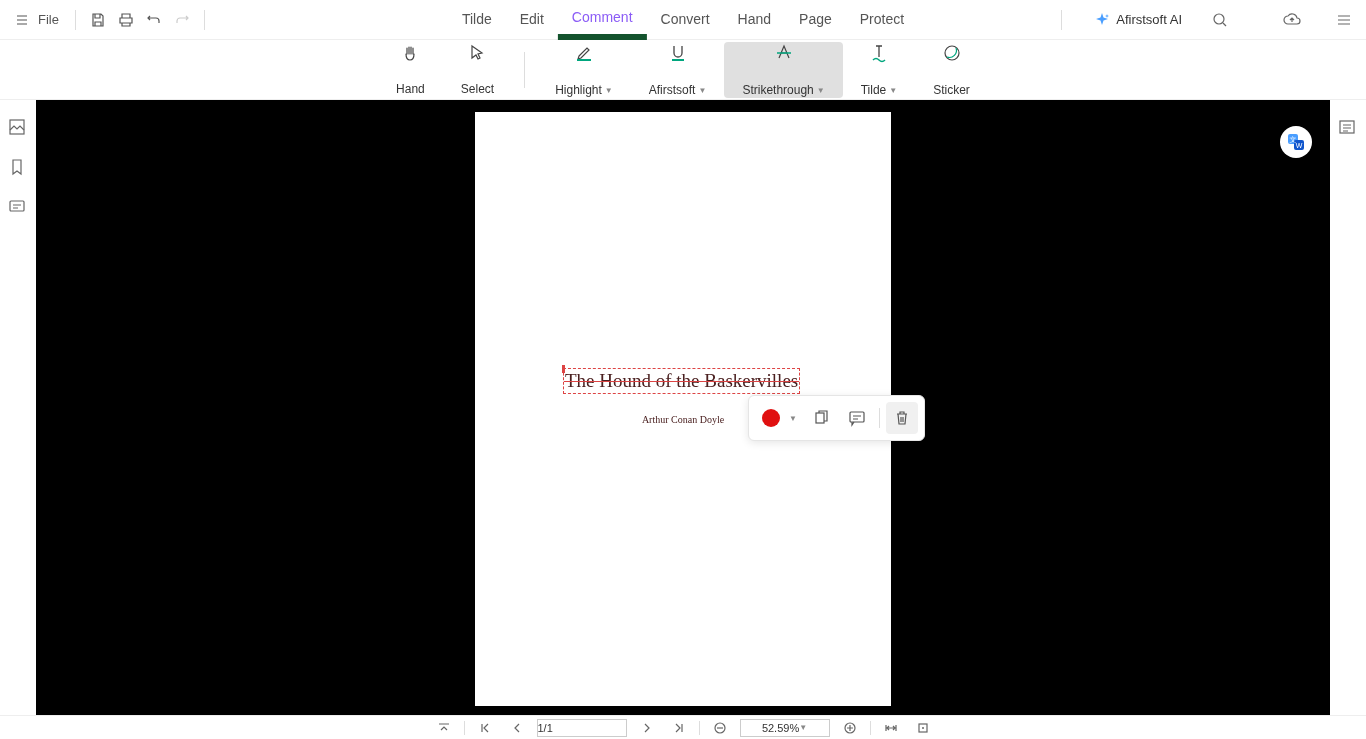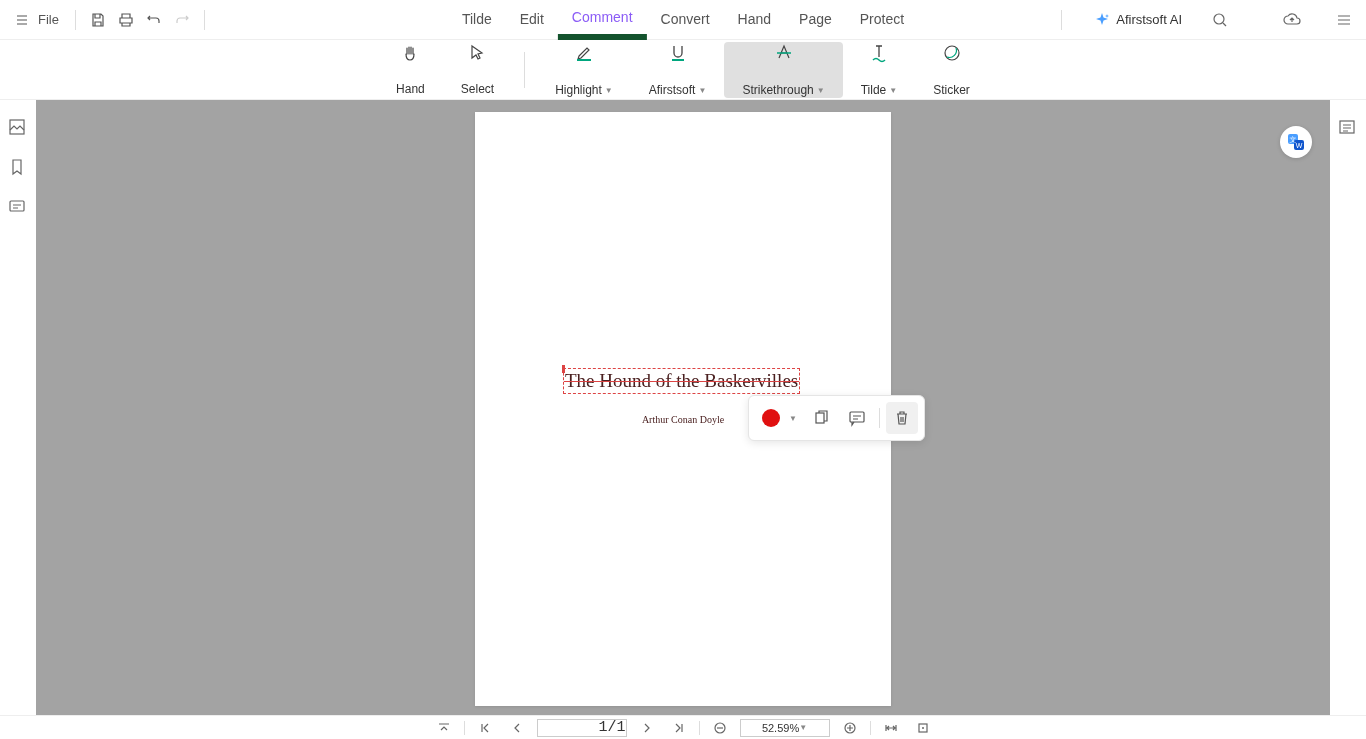--- a/index.html
+++ b/index.html
@@ -28,21 +28,21 @@
 
 
 .left-sidebar { position: absolute; left: 0; top: 100px; width: 36px; display: flex; flex-direction: column; align-items: center; gap: 20px; padding-top: 18px; }
 .left-sidebar .side-icon { width: 20px; height: 20px; color: #666; cursor: pointer; }
 
 
 .right-sidebar { position: absolute; right: 0; top: 100px; width: 36px; display: flex; flex-direction: column; align-items: center; padding-top: 18px; }
 .right-sidebar .side-icon { width: 20px; height: 20px; color: #666; cursor: pointer; }
 
 
-.doc-area { position: absolute; top: 100px; left: 36px; right: 36px; bottom: 24px; background: #a3a3a3; overflow: hidden; display: flex; justify-content: center; padding-top: 12px; }
+.doc-area { position: absolute; top: 100px; left: 36px; right: 36px; bottom: 24px; background: #000000; overflow: hidden; display: flex; justify-content: center; padding-top: 12px; }
 .page { width: 416px; height: 594px; background: #fff; box-shadow: 0 1px 3px rgba(0,0,0,0.1); position: relative; }
 .doc-title-wrap { position: absolute; top: 258px; left: 90px; }
 .doc-title { font-family: Georgia, serif; font-size: 19px; color: #4a2020; position: relative; display: inline-block; }
 .strike-box { position: absolute; top: -2px; left: -2px; right: -2px; bottom: -2px; border: 1px dashed #d44; }
 .strike-line { position: absolute; top: 50%; left: 0; right: 0; height: 1px; background: #d44; }
 .red-handle { position: absolute; left: -2px; top: -4px; width: 3px; height: 8px; background: #d44; }
 .doc-author { position: absolute; top: 302px; left: 0; right: 0; text-align: center; font-family: Georgia, serif; font-size: 10px; color: #4a2020; }
 
 
 .float-toolbar { position: absolute; top: 395px; left: 748px; background: #fff; border: 1px solid #e5e5e5; border-radius: 6px; box-shadow: 0 2px 8px rgba(0,0,0,0.1); display: flex; align-items: center; padding: 6px; gap: 4px; }
@@ -52,21 +52,21 @@
 .float-caret { font-size: 8px; color: #888; margin-left: -2px; margin-right: 4px; }
 .float-divider { width: 1px; height: 20px; background: #ddd; margin: 0 2px; }
 
 
 .translate-btn { position: absolute; top: 126px; right: 54px; width: 32px; height: 32px; background: #fff; border-radius: 50%; box-shadow: 0 1px 4px rgba(0,0,0,0.15); display: flex; align-items: center; justify-content: center; cursor: pointer; }
 
 
 .bottom-bar { position: absolute; bottom: 0; left: 0; right: 0; height: 24px; background: #fff; border-top: 1px solid #eee; display: flex; align-items: center; justify-content: center; gap: 8px; }
 .bottom-icon { width: 24px; height: 20px; display: flex; align-items: center; justify-content: center; color: #666; cursor: pointer; }
 .bottom-divider { width: 1px; height: 14px; background: #ddd; }
-.page-input { width: 90px; height: 18px; border: 1px solid #ccc; text-align: right; font-size: 15px; color: #333; font-family: Liberation Mono, monospace; }
+.page-input { width: 90px; height: 18px; border: 1px solid #ccc; text-align: left; font-size: 11px; color: #333; }
 .zoom-select { width: 90px; height: 18px; border: 1px solid #ccc; font-size: 11px; color: #333; padding: 0 6px; display: flex; align-items: center; justify-content: center; cursor: pointer; }
 
 svg { display: block; }
 </style>
 </head>
 <body>
 
 <div class="top-menu">
   <div class="file-menu">
     <svg width="12" height="12" viewBox="0 0 12 12">

